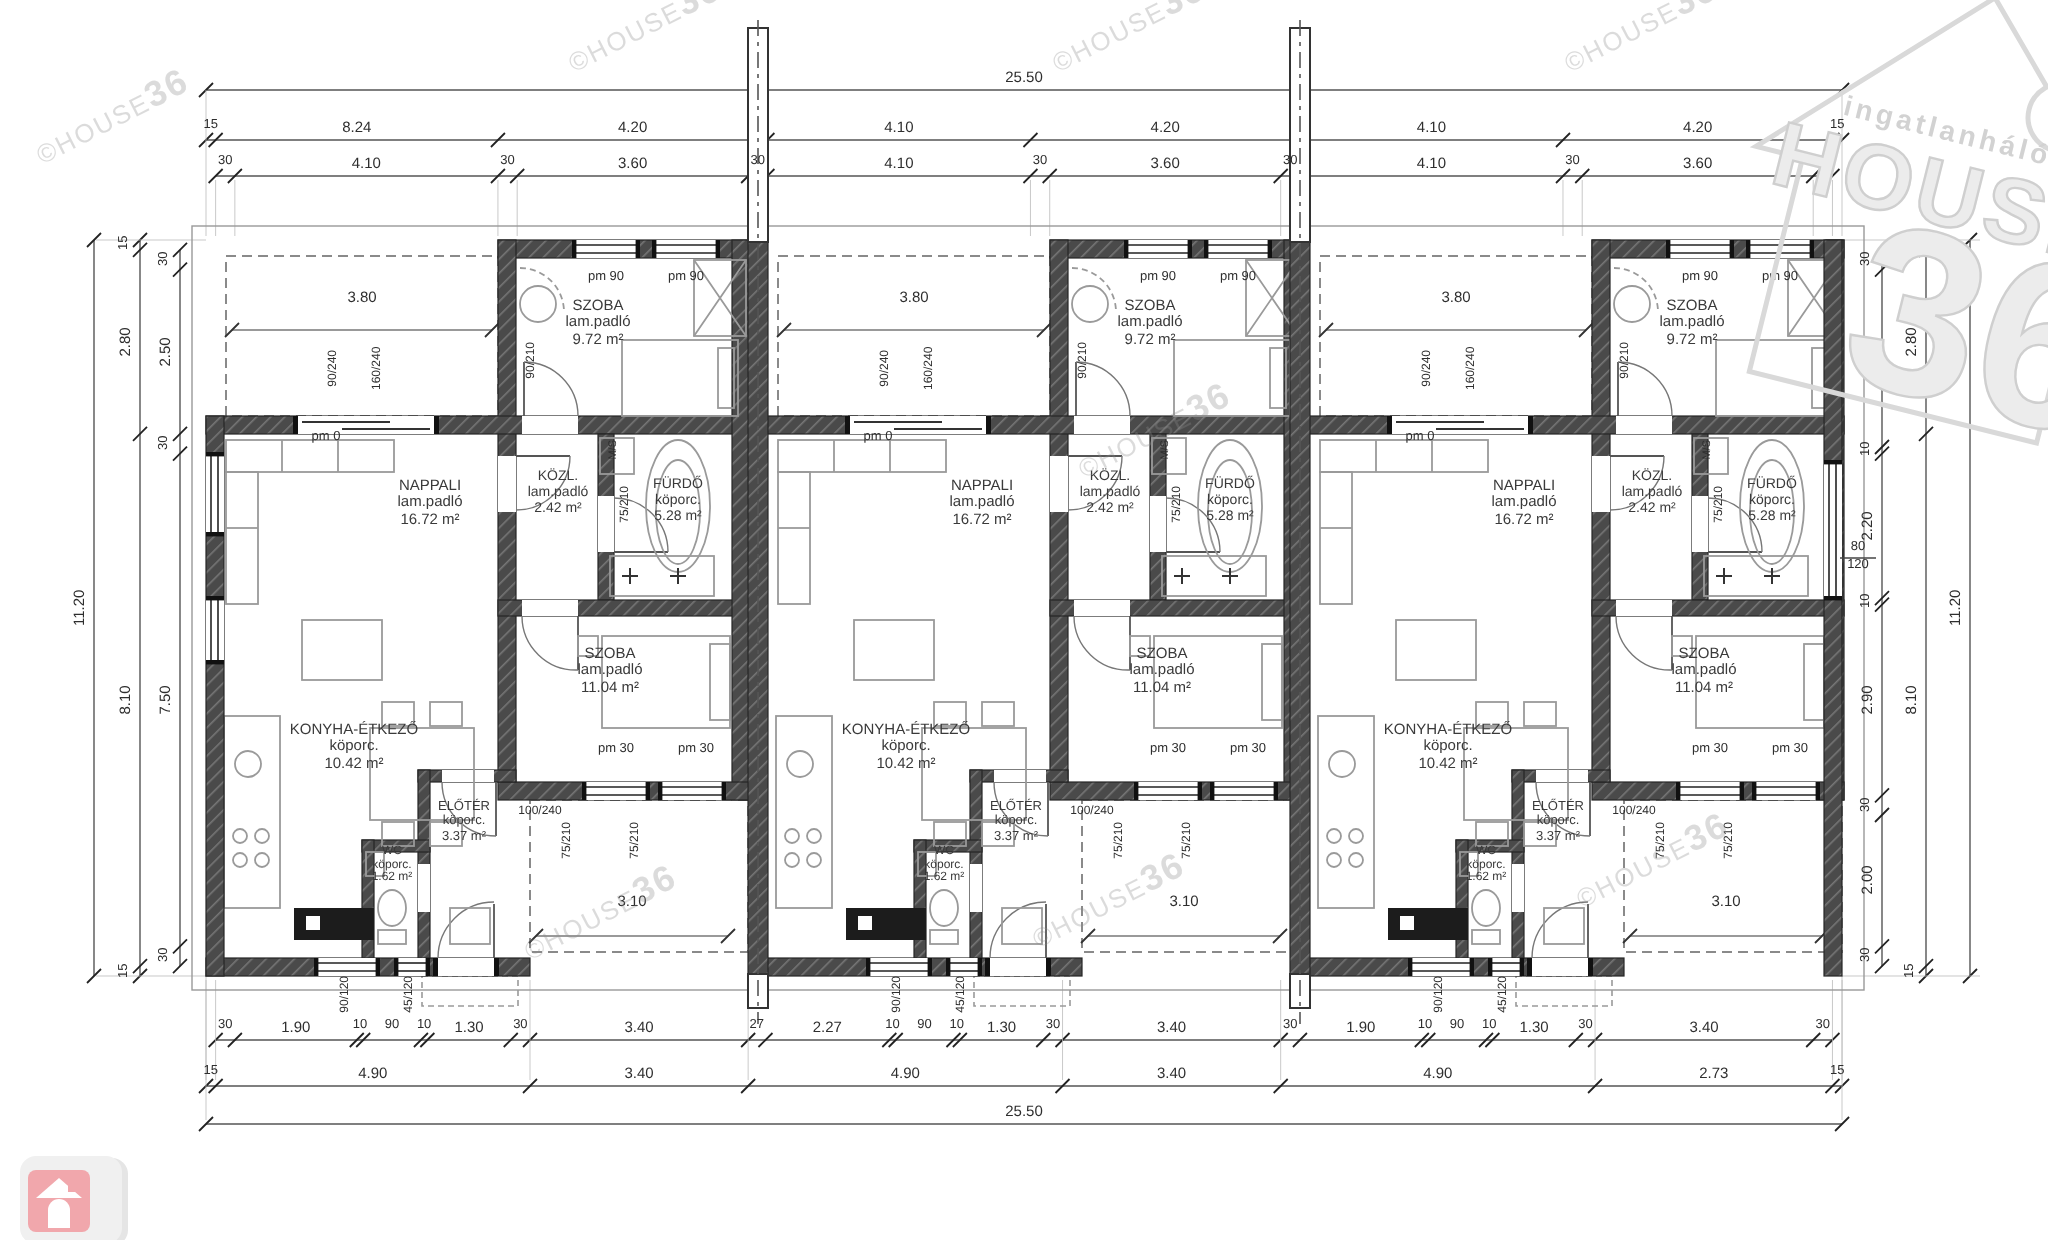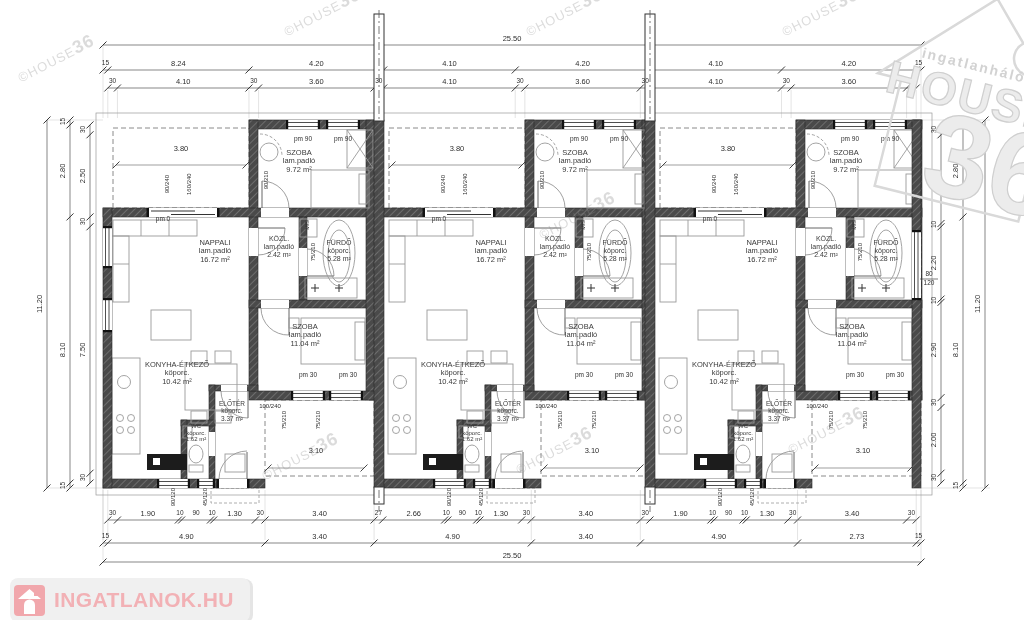--- a/index.html
+++ b/index.html
@@ -363,21 +363,21 @@
     <div class="dim" style="left: 886.416px; top: 78px; width: 50px; font-size: 6.5px;">30</div>
     <div class="dim" style="left: 87.624px; top: 510px; width: 50px; font-size: 6.5px;">30</div>
     <div class="dim" style="left: 122.912px; top: 510px; width: 50px; font-size: 7.5px;">1.90</div>
     <div class="dim" style="left: 154.992px; top: 510px; width: 50px; font-size: 6.5px;">10</div>
     <div class="dim" style="left: 171.032px; top: 510px; width: 50px; font-size: 6.5px;">90</div>
     <div class="dim" style="left: 187.072px; top: 510px; width: 50px; font-size: 6.5px;">10</div>
     <div class="dim" style="left: 209.528px; top: 510px; width: 50px; font-size: 7.5px;">1.30</div>
     <div class="dim" style="left: 235.192px; top: 510px; width: 50px; font-size: 6.5px;">30</div>
     <div class="dim" style="left: 294.54px; top: 510px; width: 50px; font-size: 7.5px;">3.40</div>
     <div class="dim" style="left: 353.407px; top: 510px; width: 50px; font-size: 6.5px;">27</div>
-    <div class="dim" style="left: 388.695px; top: 510px; width: 50px; font-size: 7.5px;">2.66</div>
+    <div class="dim" style="left: 388.695px; top: 510px; width: 50px; font-size: 7.5px;">2.27</div>
     <div class="dim" style="left: 421.256px; top: 510px; width: 50px; font-size: 6.5px;">10</div>
     <div class="dim" style="left: 437.296px; top: 510px; width: 50px; font-size: 6.5px;">90</div>
     <div class="dim" style="left: 453.336px; top: 510px; width: 50px; font-size: 6.5px;">10</div>
     <div class="dim" style="left: 475.792px; top: 510px; width: 50px; font-size: 7.5px;">1.30</div>
     <div class="dim" style="left: 501.456px; top: 510px; width: 50px; font-size: 6.5px;">30</div>
     <div class="dim" style="left: 560.804px; top: 510px; width: 50px; font-size: 7.5px;">3.40</div>
     <div class="dim" style="left: 620.152px; top: 510px; width: 50px; font-size: 6.5px;">30</div>
     <div class="dim" style="left: 655.44px; top: 510px; width: 50px; font-size: 7.5px;">1.90</div>
     <div class="dim" style="left: 687.52px; top: 510px; width: 50px; font-size: 6.5px;">10</div>
     <div class="dim" style="left: 703.56px; top: 510px; width: 50px; font-size: 6.5px;">90</div>
@@ -612,14 +612,13 @@
   <span class="bnum outline">36</span>
 </div>
 
 <div id="flogo">
   <svg width="31" height="31">
     <rect x="0" y="0" width="31" height="31" rx="4" fill="#f0a0a5"></rect>
     <polygon points="15.5,4 27,14 4,14" fill="#ffffff"></polygon>
     <rect x="20" y="5" width="4" height="6" fill="#f0a0a5"></rect>
     <path d="M10,29 L10,20 a5.5,5.5 0 0 1 11,0 L21,29 Z" fill="#ffffff"></path>
   </svg>
-  <span class="ftext">INGATLANOK.HU</span>
 </div>
 
 </body></html>

